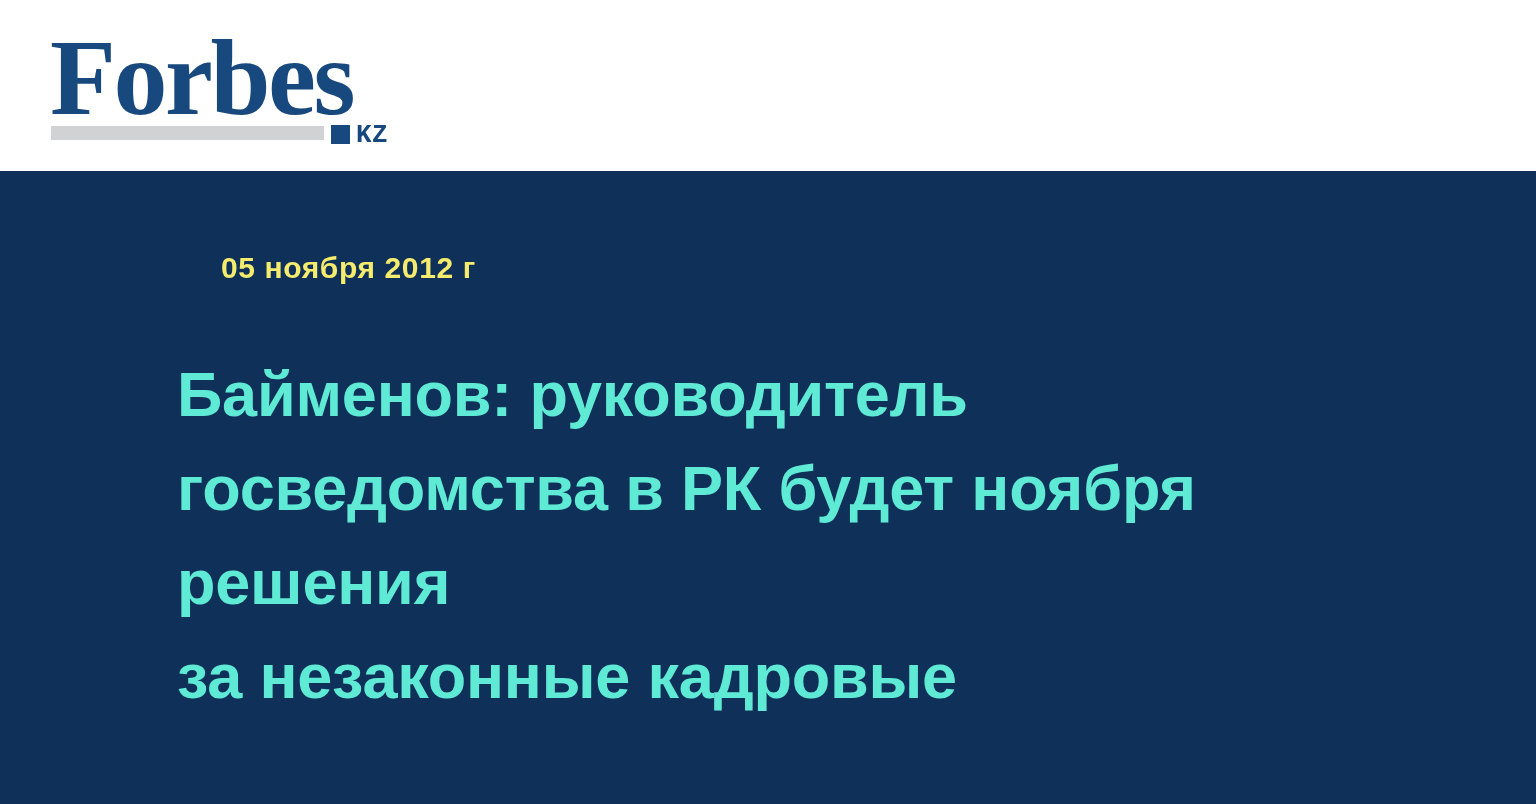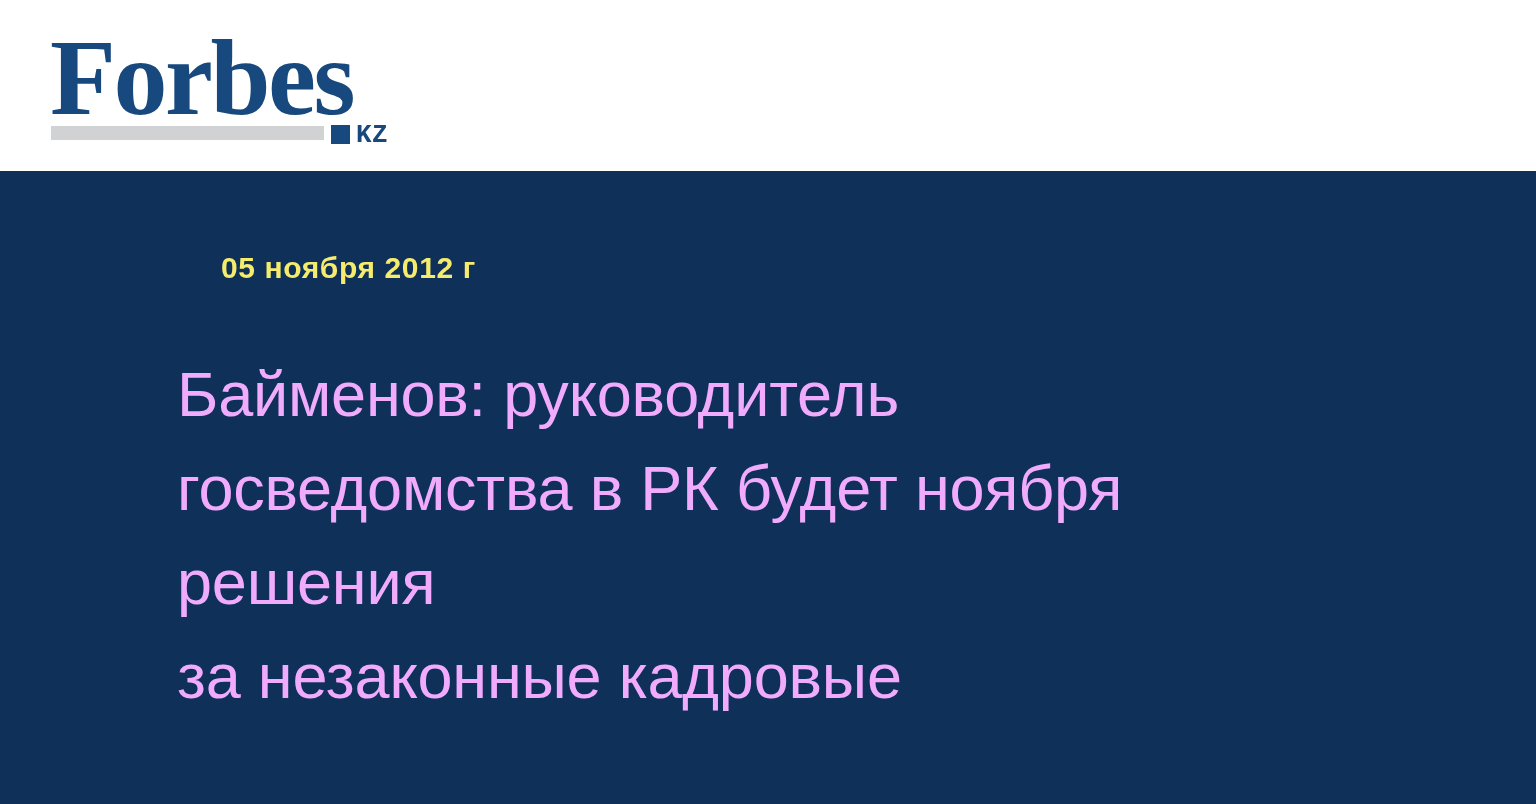--- a/index.html
+++ b/index.html
@@ -112,25 +112,25 @@
     margin-left: 44px;
   }
 
   .article-title {
     position: absolute;
     left: 177px;
     top: 176px;
     width: 1230px;
     margin: 0;
     font-family: "Liberation Sans", sans-serif;
-    font-weight: 400;
+    font-weight: 700;
     font-size: 63px;
     line-height: 94px;
     letter-spacing: -0.2px;
-    color: #f0abfc;
+    color: #5eead4;
   }
 
   .article-title .tline {
     display: block;
     white-space: nowrap;
   }
 </style>
 </head>
 <body>
 

